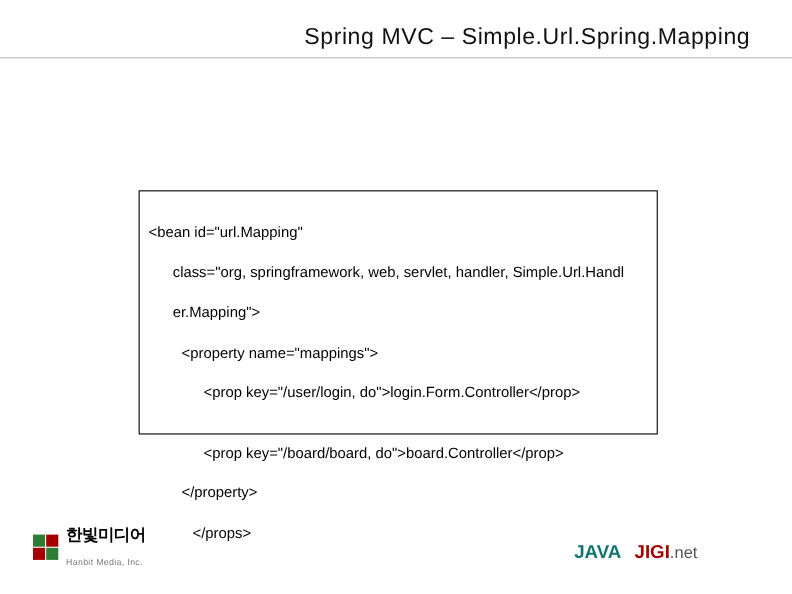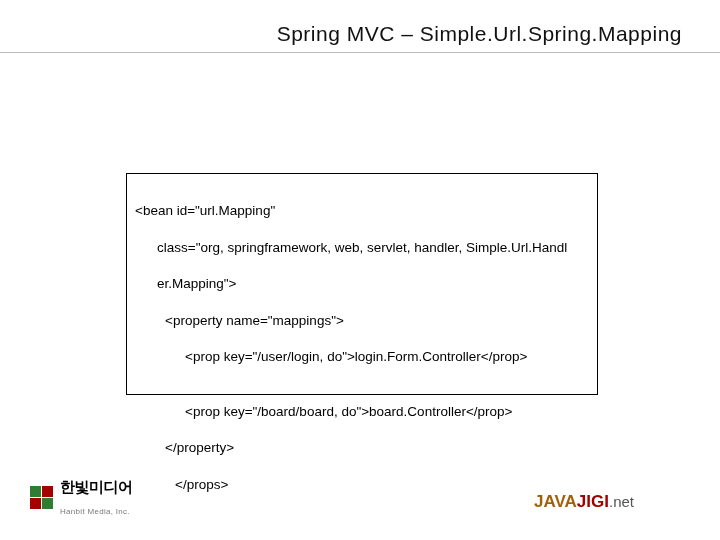--- a/index.html
+++ b/index.html
@@ -100,22 +100,22 @@
     letter-spacing: 0.3px;
     margin-top: 14px;
   }
   .logo-right {
     position: absolute;
     right: 30px;
     bottom: 14px;
     font-size: 17px;
     font-weight: 700;
   }
-  .jj-java { color: #a16207; margin-top: 45px; }
-  .jj-jigi { color:#a50000; }
+  .jj-java { color: #0f766e; margin-top: 45px; }
+  .jj-jigi { color:#a50000;margin-left:12px; }
   .jj-net { font-size: 15px; color:#555; font-weight:400; vertical-align: baseline; }
 </style>
 </head>
 <body>
 
 <div class="title">Spring MVC – Simple.Url.Spring.Mapping</div>
 <div class="title-rule"></div>
 
 <div class="code-box">
 <span class="code-line">&lt;bean id="url.Mapping"</span>

